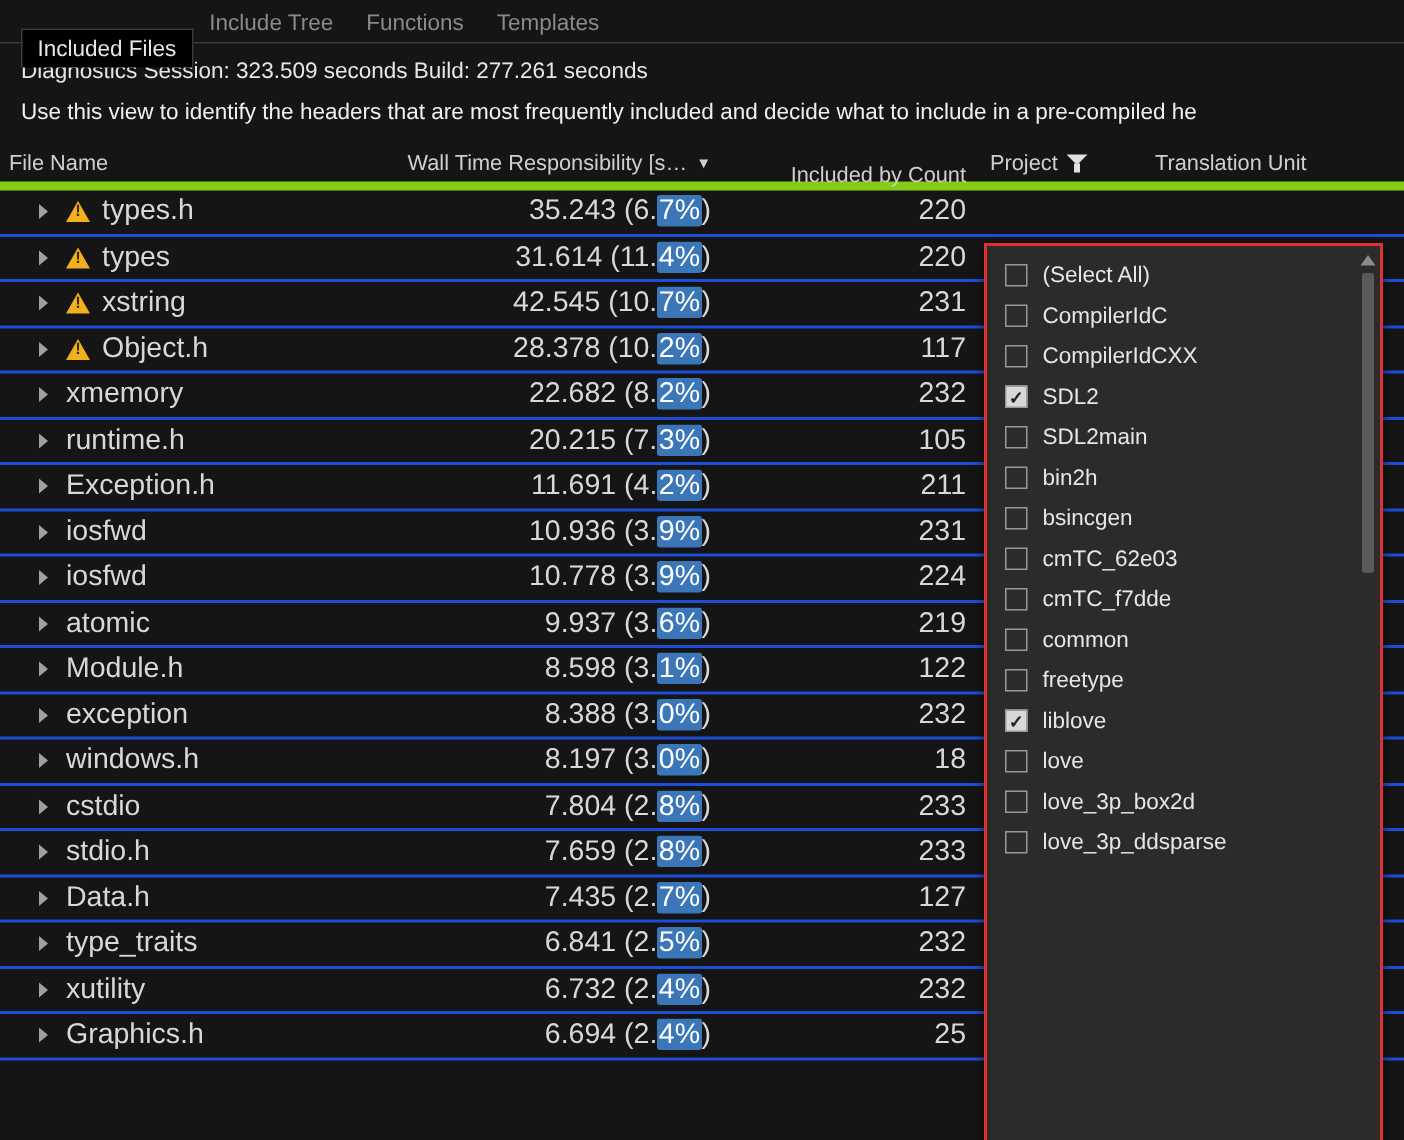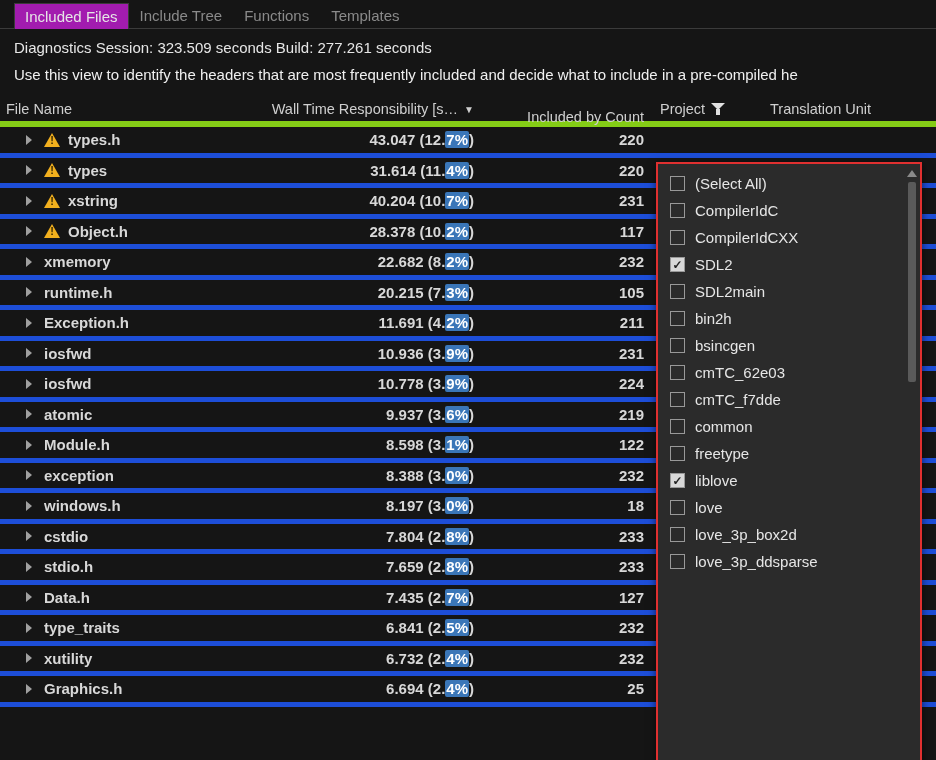--- a/index.html
+++ b/index.html
@@ -12,44 +12,43 @@
   .root { width: 100%; height: 100%; background: #151515; position: relative; }
 
   
   .tabs { display: flex; border-bottom: 1px solid #3b3b3b; background: #151515; padding-left: 14px; }
   .tab {
     padding: 4px 10px; font-size: 15px;
     border: 1px solid transparent; border-bottom: none;
     color: #8a8a8a; cursor: pointer; margin-top: 2px;
   }
   .tab.active {
-    color: #e6e6e6; border-color: #3b3b3b; background: #a21caf;
-    position: relative; top: 1px;
+    color: #e6e6e6; border-color: #3b3b3b; background: #000000;
+    position: relative; top: 17px;
   }
 
   .meta { padding: 10px 14px 4px; font-size: 15px; color: #e6e6e6; }
   .hint { padding: 6px 14px 14px; font-size: 15px; color: #f0f0f0; white-space: nowrap; overflow: hidden; }
 
   
   .table { width: 100%; }
   .thead, .row {
     display: grid;
     grid-template-columns: 242px 242px 170px 110px auto;
     align-items: center;
   }
   .thead { height: 30px; color: #cfcfcf; border-bottom: 6px solid #84cc16; }
   .th { padding: 4px 6px; font-size: 14.5px; white-space: nowrap; overflow: hidden; display: flex; align-items: center; gap: 6px; }
   .th.right { justify-content: flex-end; padding-right: 10px; }
   .th.center { justify-content: flex-end; padding-right: 10px; margin-top: 16px; }
 
   .tbody { }
   .row {
-    height: 30.5px; border-bottom: 5px solid #1d4ed8;
-    font-size: 15px;
-    font-weight: bold;
+    height: 30.5px; border-bottom: 2px solid #1d4ed8;
+    font-size: 19px;
   }
   .cell { padding: 0 6px; white-space: nowrap; overflow: hidden; }
   .cell.name { display: flex; align-items: center; gap: 8px; padding-left: 26px; }
   .cell.time { text-align: right; padding-right: 10px; }
   .cell.count { text-align: right; padding-right: 10px; }
 
   .expander {
     width: 10px; height: 10px; display: inline-block; position: relative;
   }
   .expander::before {
@@ -171,21 +170,21 @@
       </div>
       <div class="th">Translation Unit</div>
     </div>
     <div class="tbody" id="tbody">
         <div class="row">
           <div class="cell name">
             <span class="expander"></span>
             <span class="warn-icon"></span>
             <span>types.h</span>
           </div>
-          <div class="cell time"><span>43.047 (12.</span><span class="pct-hl">7%</span><span>)</span></div>
+          <div class="cell time"><span>35.243 (6.</span><span class="pct-hl">7%</span><span>)</span></div>
           <div class="cell count">220</div>
           <div class="cell"></div>
           <div class="cell"></div>
         </div>
         <div class="row">
           <div class="cell name">
             <span class="expander"></span>
             <span class="warn-icon"></span>
             <span>types</span>
           </div>
@@ -193,21 +192,21 @@
           <div class="cell count">220</div>
           <div class="cell"></div>
           <div class="cell"></div>
         </div>
         <div class="row">
           <div class="cell name">
             <span class="expander"></span>
             <span class="warn-icon"></span>
             <span>xstring</span>
           </div>
-          <div class="cell time"><span>40.204 (10.</span><span class="pct-hl">7%</span><span>)</span></div>
+          <div class="cell time"><span>42.545 (10.</span><span class="pct-hl">7%</span><span>)</span></div>
           <div class="cell count">231</div>
           <div class="cell"></div>
           <div class="cell"></div>
         </div>
         <div class="row">
           <div class="cell name">
             <span class="expander"></span>
             <span class="warn-icon"></span>
             <span>Object.h</span>
           </div>

